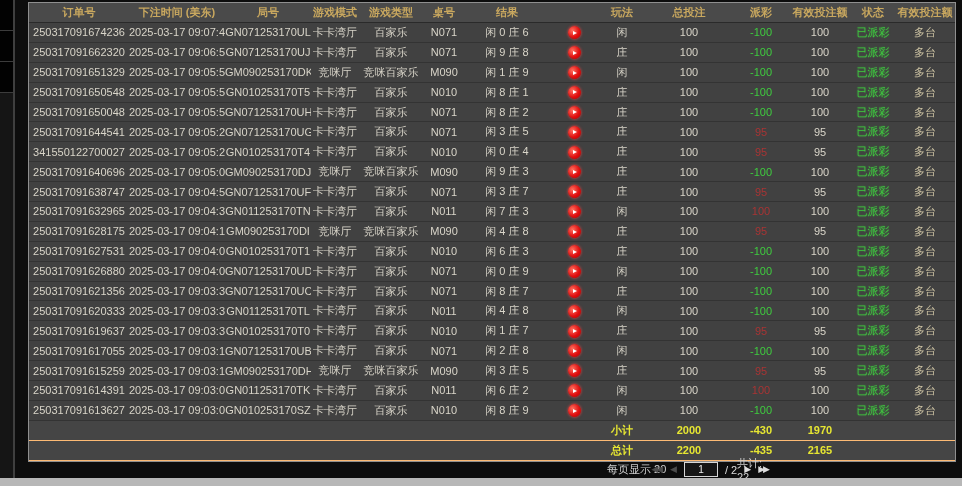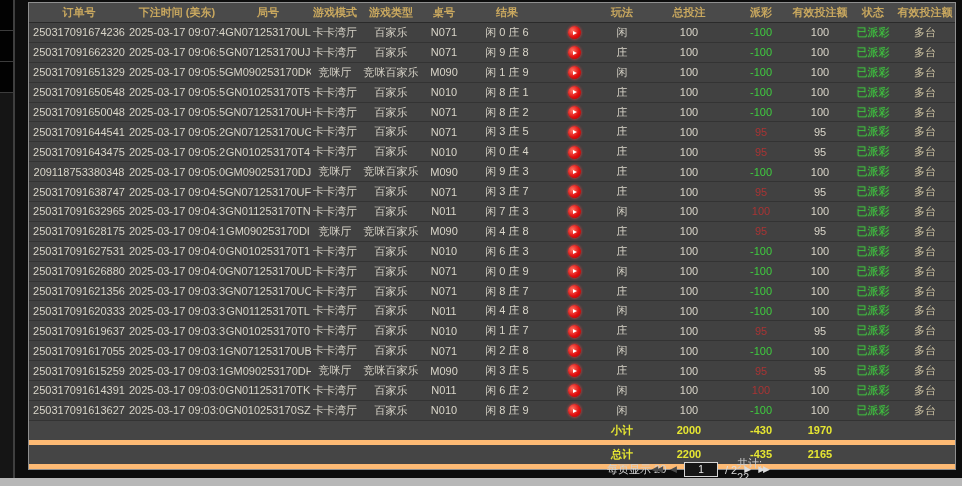--- a/index.html
+++ b/index.html
@@ -34,21 +34,21 @@
   td.status{color:#3fc93f;text-shadow:0 0 2px rgba(60,220,60,.45);}
   td.mode{color:#cfc5a5;}
   .play-btn{
     display:inline-flex;align-items:center;justify-content:center;
     width:13px;height:13px;border-radius:50%;
     background:radial-gradient(circle at 35% 35%, #ff6f5f 0%, #e01010 55%, #b80000 100%);
     box-shadow:0 0 3px rgba(255,70,70,.9);vertical-align:middle;cursor:pointer;
   }
   .tri{width:0;height:0;border-left:4px solid #fff;border-top:2.5px solid transparent;
        border-bottom:2.5px solid transparent;margin-left:1px;}
-  tr.summary td{color:#e6e632;font-weight:bold;height:19px;background:#454545;border-bottom:5px solid #fdba74;}
+  tr.summary td{color:#e6e632;font-weight:bold;height:19px;background:#454545;border-bottom:1px solid #fdba74;}
   
   .pagebar{
     position:absolute;left:0;top:461px;width:776px;height:17px;
     display:flex;align-items:center;color:#cfcfcf;font-size:11px;
   }
   .pp{position:absolute;left:607px;}
   .tc{position:absolute;left:737px;}
   .controls{position:absolute;right:6px;display:flex;align-items:center;gap:7px;}
   .nav{font-size:9px;color:#dcdcdc;cursor:pointer;line-height:1;}
   .nav.dbl{letter-spacing:-2px;padding-right:2px;}
@@ -212,39 +212,39 @@
                 <span class="tri"></span>
               </span></td>
             <td>庄</td>
             <td>100</td>
             <td class="win">95</td>
             <td>95</td>
             <td class="status">已派彩</td>
             <td class="mode">多台</td>
           </tr>
           <tr>
-            <td>250317091643475</td>
+            <td>341550122700027</td>
             <td>2025-03-17 09:05:22</td>
             <td>GN010253170T4</td>
             <td>卡卡湾厅</td>
             <td>百家乐</td>
             <td>N010</td>
             <td>闲 0 庄 4</td>
             <td><span class="play-btn">
                 <span class="tri"></span>
               </span></td>
             <td>庄</td>
             <td>100</td>
             <td class="win">95</td>
             <td>95</td>
             <td class="status">已派彩</td>
             <td class="mode">多台</td>
           </tr>
           <tr>
-            <td>209118753380348</td>
+            <td>250317091640696</td>
             <td>2025-03-17 09:05:09</td>
             <td>GM090253170DJ</td>
             <td>竞咪厅</td>
             <td>竞咪百家乐</td>
             <td>M090</td>
             <td>闲 9 庄 3</td>
             <td><span class="play-btn">
                 <span class="tri"></span>
               </span></td>
             <td>庄</td>

